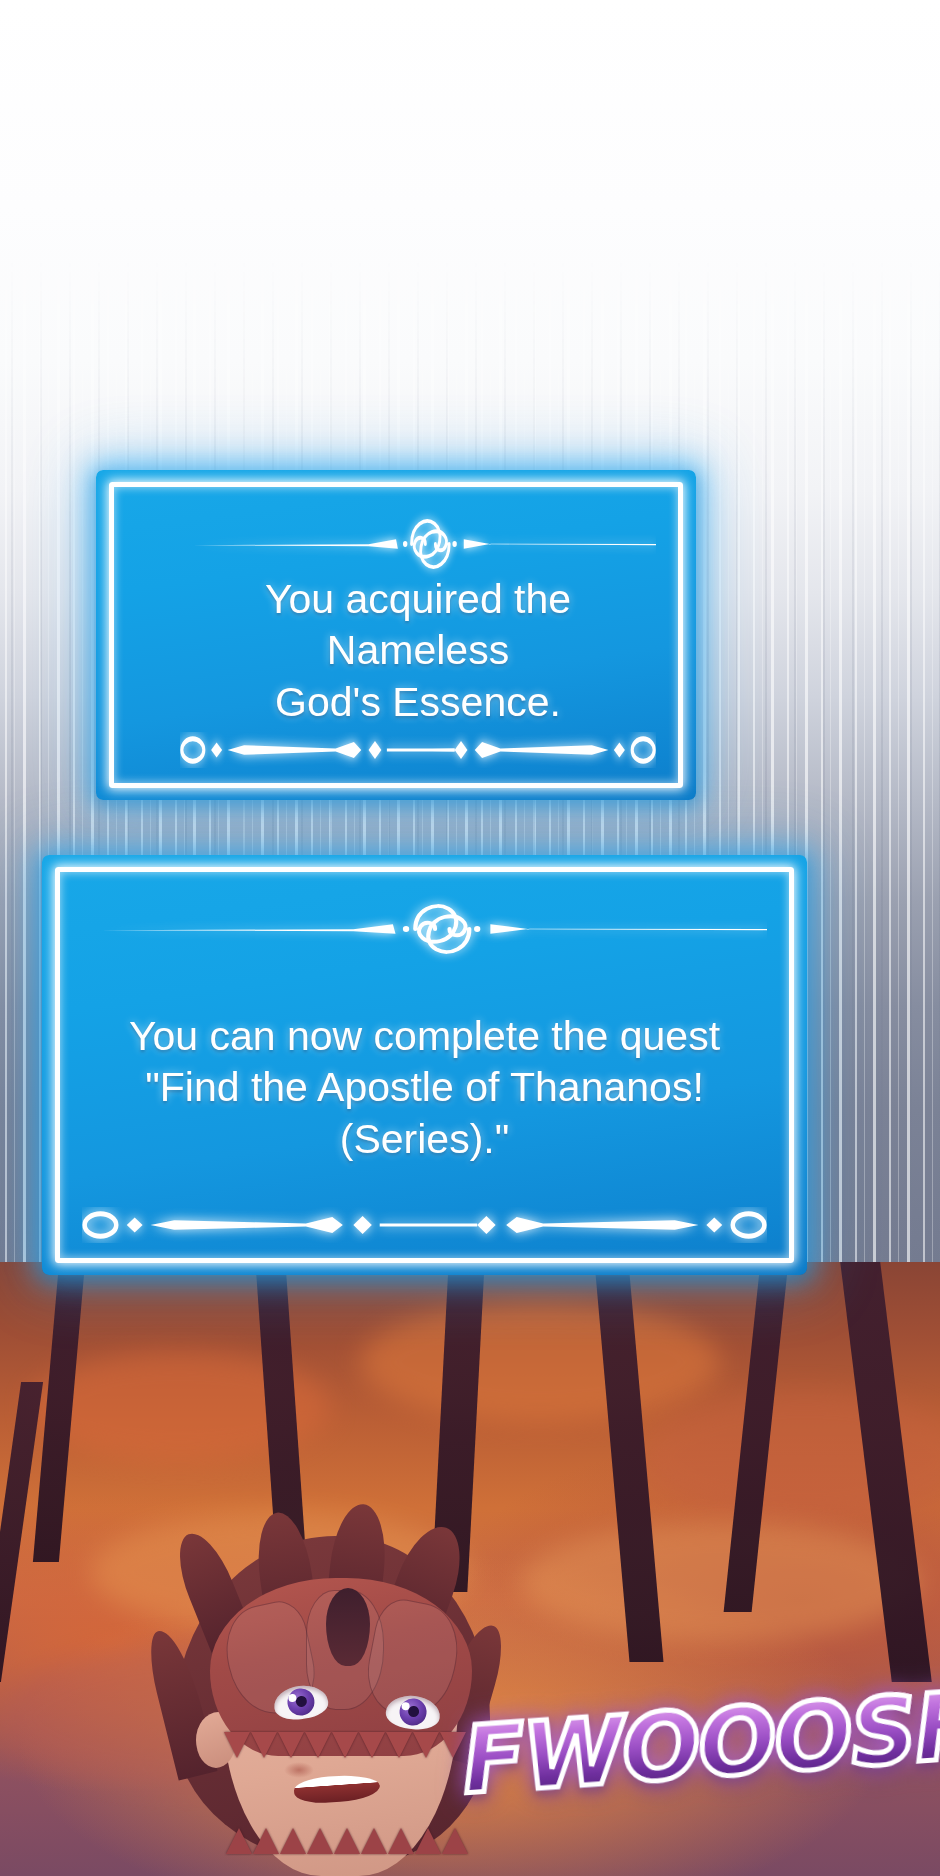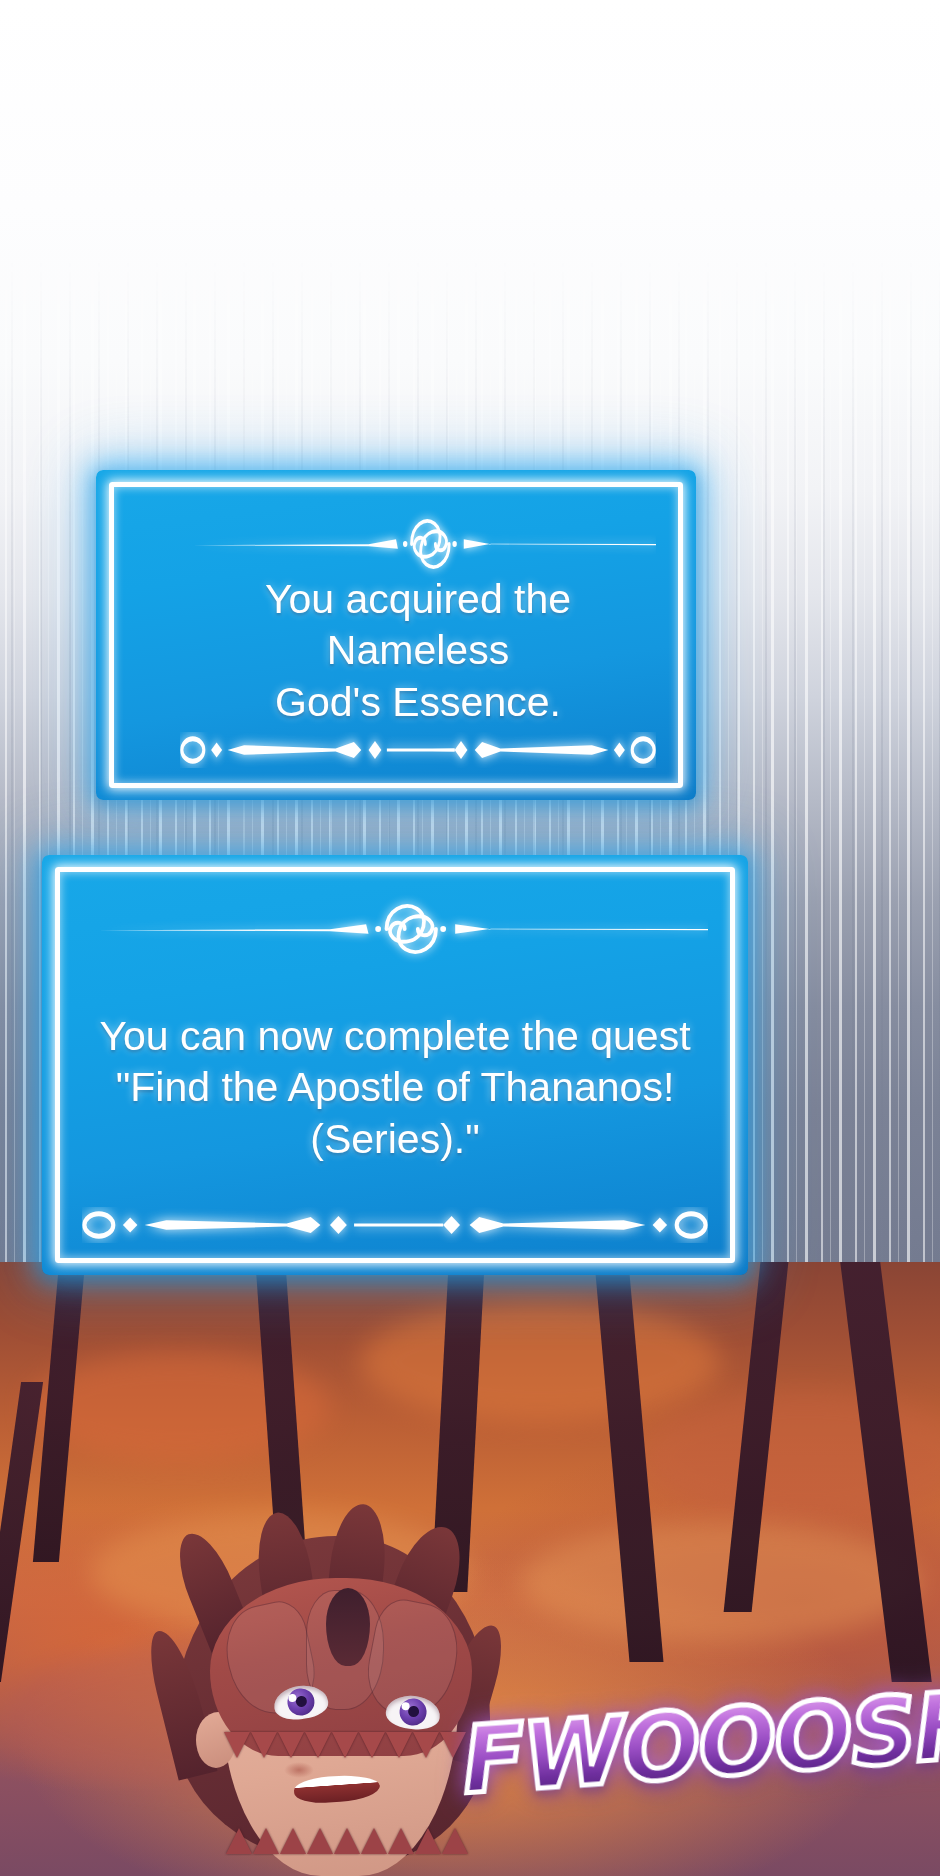--- a/index.html
+++ b/index.html
@@ -256,21 +256,21 @@
     position:absolute;
     left:13px; right:13px; top:12px; bottom:12px;
     border:5px solid #ffffff;
     border-radius:3px;
     box-shadow:0 0 11px 2px rgba(255,255,255,.95),
                inset 0 0 9px 1px rgba(255,255,255,.55);
     pointer-events:none;
   }
 
   #box1 { left:96px; top:470px;  width:600px; height:330px;padding-left:44px; }
-  #box2 { left:42px; top:855px;  width:706px; height:420px; }
+  #box2 { left:42px; top:855px;  width:765px; height:420px; }
 
   .msg-inner {
     position:relative;
     z-index:2;
     width:100%;
     height:100%;
     display:flex;
     flex-direction:column;
     align-items:center;
     justify-content:space-between;

